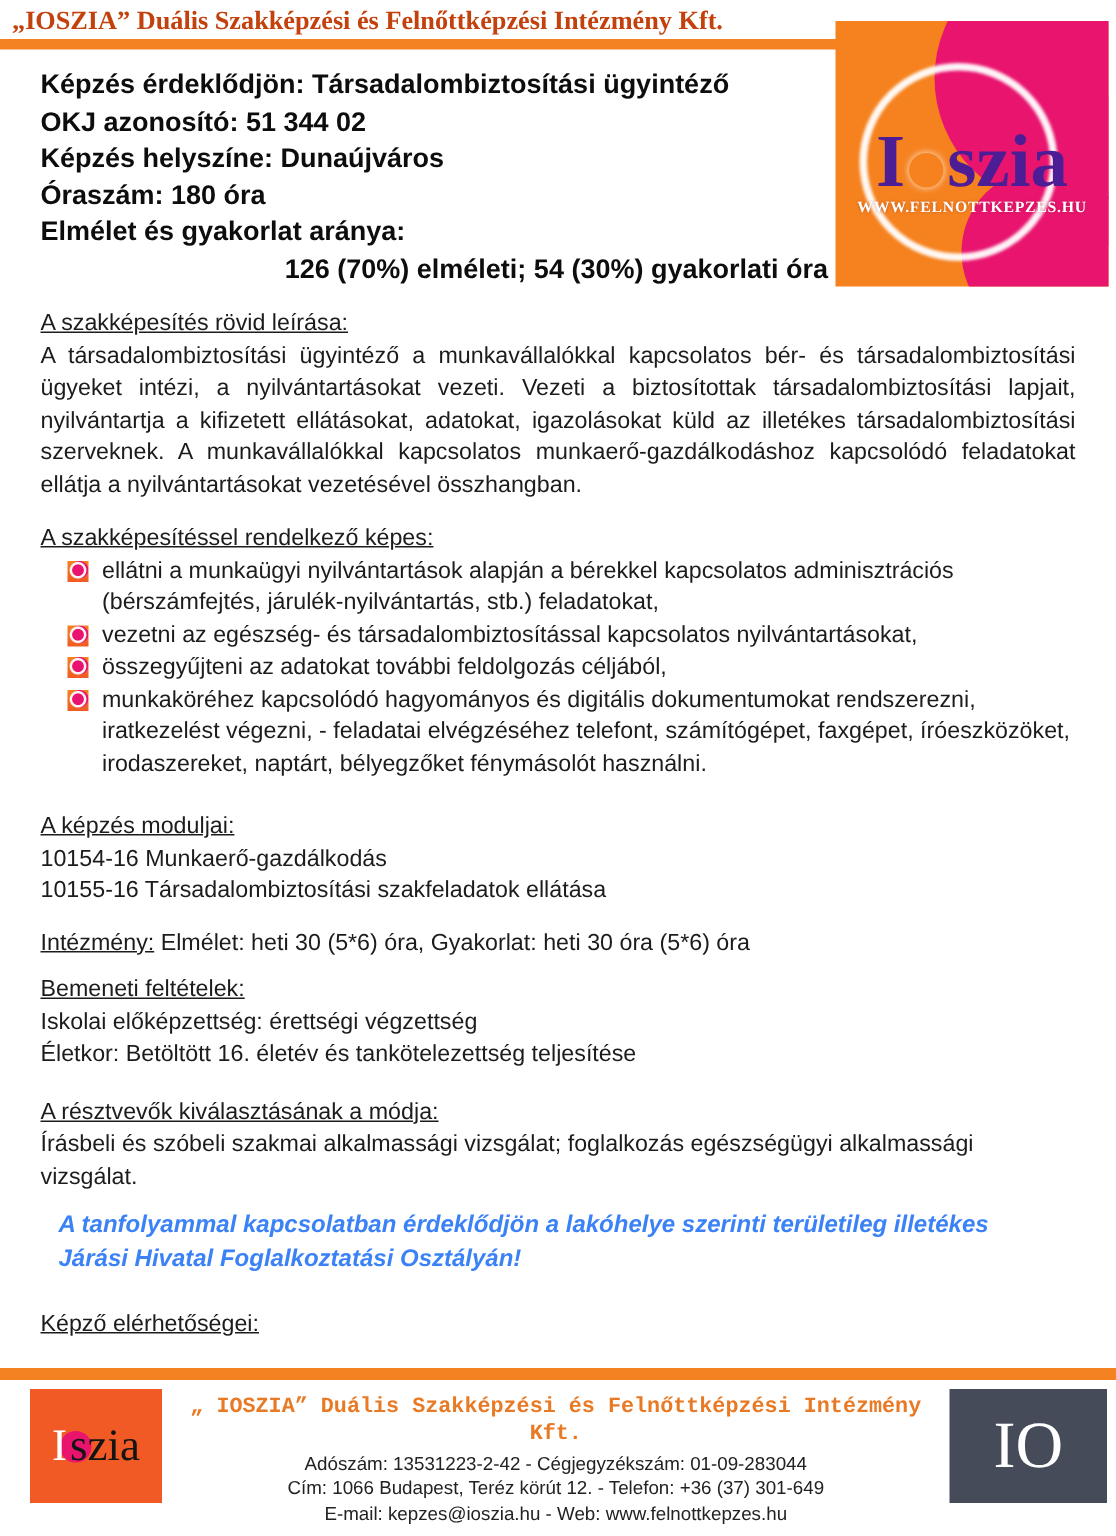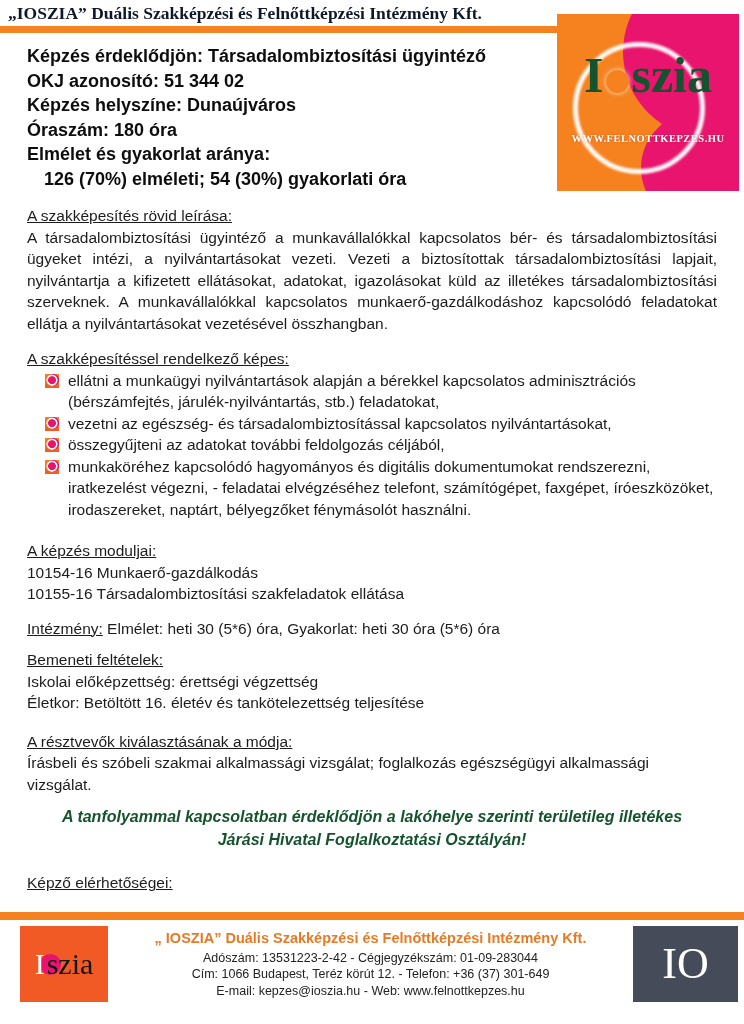--- a/index.html
+++ b/index.html
@@ -7,60 +7,60 @@
     width:744px; height:1024px;
     background:#ffffff;
     font-family:"Liberation Sans", sans-serif;
     color:#1c1c1c;
   }
   .page { position:relative; width:744px; height:1024px; overflow:hidden; background:#fff; }
 
   
   .header-title {
     font-family:"Liberation Serif", serif;
-    font-size:17.5px; font-weight:bold; color:#0f172a;
+    font-size:17.5px; font-weight:bold; color:#c2410c;
     padding:3px 0 2px 8px; line-height:21px;
   }
   .top-rule { height:7px; width:560px; background:#F58220; }
 
   
   .logo-big {
     position:absolute; top:14px; left:557px; width:182px; height:177px;
     background:#F6821F; overflow:hidden; z-index:2;
   }
   .blob { position:absolute; border-radius:50%; background:#E9146E; }
   .blob1 { left:66px; top:-48px; width:172px; height:172px; }
   .blob2 { left:84px; top:98px; width:112px; height:112px; }
   .blob-rect { position:absolute; background:#E9146E; left:158px; top:50px; width:24px; height:100px; }
   .white-ring {
     position:absolute; left:16px; top:28px; width:122px; height:122px;
     border:5px solid rgba(255,255,255,0.95); border-radius:50%;
     filter:blur(1px);
   }
   .logo-text {
-    position:absolute; left:0; top:36px; width:100%; text-align:center;
+    position:absolute; left:0; top:68px; width:100%; text-align:center;
     font-family:"Liberation Serif", serif; font-weight:bold;
-    font-size:50px; line-height:1; color:#14532d;
+    font-size:50px; line-height:1; color:#4c1d95;
   }
   .lt-o {
     display:inline-block; width:23px; height:23px; border-radius:50%;
     background:#F6821F; margin:0 2px -1px 3px;
     box-shadow:0 0 5px rgba(255,255,255,0.85);
   }
   .logo-url {
     position:absolute; left:0; top:119px; width:100%; text-align:center;
     font-family:"Liberation Serif", serif; font-weight:bold;
     font-size:10.5px; letter-spacing:0.5px; color:#fff;
     text-shadow:0 0 2px rgba(120,40,40,0.45);
   }
 
   
   .content { padding:0 27px; font-size:15.5px; line-height:21.5px; }
   .course-info { margin-top:11px; font-weight:bold; font-size:18px; line-height:24.5px; color:#0d0d0d; width:525px; }
-  .course-info .ratio { padding-left:17px; }
+  .course-info .ratio { padding-left:17px;text-align:right; }
 
   .sec-h { text-decoration:underline; }
   .h-desc   { margin-top:14px; }
   .h-skills { margin-top:14px; }
   .h-modules{ margin-top:20px; }
   .h-entry  { margin-top:10px; }
   .h-select { margin-top:17px; }
   .h-contact{ margin-top:21px; }
 
   .desc { margin:0; text-align:justify; }
@@ -71,22 +71,22 @@
     position:absolute; left:18px; top:4px; width:14px; height:14px;
     background:
       radial-gradient(circle at 50% 44%, rgba(255,255,255,0) 3.6px, rgba(255,255,255,0.95) 4.2px, rgba(255,255,255,0.95) 5.2px, rgba(255,255,255,0) 5.9px),
       radial-gradient(circle at 58% 42%, #E9146E 0 5.6px, rgba(233,20,110,0) 6px),
       linear-gradient(#F6821F, #F15A24);
   }
 
   .intensity { margin-top:13px; }
   .notice {
     margin-top:11px; padding:0 12px;
-    text-align:center; font-weight:bold; font-style:italic;
-    font-size:16px; line-height:22.5px; color:#14532d;
+    font-weight:bold; font-style:italic;
+    font-size:16px; line-height:22.5px; color:#3b82f6;
   }
   .contact-line { text-indent:36px; }
   .link { text-decoration:underline; color:inherit; cursor:pointer; }
 
   
   .footer-bar { margin-top:18px; height:8px; background:#F58220; }
   .footer { display:flex; align-items:flex-start; padding:6px 6px 0 20px; gap:10px; }
   .logo-small {
     position:relative; z-index:0; flex:0 0 auto;
     width:88px; height:76px; background:#F15A24;
@@ -95,21 +95,21 @@
   }
   .ls-i { color:#ffffff; margin-right:2px; }
   .ls-szia { position:relative; }
   .ls-szia::before {
     content:""; position:absolute; z-index:-1;
     left:-7px; top:5px; width:21px; height:21px; border-radius:50%;
     background:#E9146E;
   }
   .footer-center { flex:1 1 auto; text-align:center; padding-top:3px; }
   .f-company {
-    color:#E87A25; font-family:Liberation Sans, sans-serif; font-weight:bold;
+    color:#E87A25; font-family:Liberation Mono, monospace; font-weight:bold;
     font-size:14.5px; line-height:18px; margin-bottom:3px;
   }
   .f-line { font-size:12.5px; line-height:16.5px; color:#222; }
   .logo-slate {
     flex:0 0 auto; width:105px; height:76px; background:#454B59;
     color:#fff; font-family:"Liberation Serif", serif; font-size:44px;
     display:flex; align-items:center; justify-content:center;
   }
 </style>
 </head>

